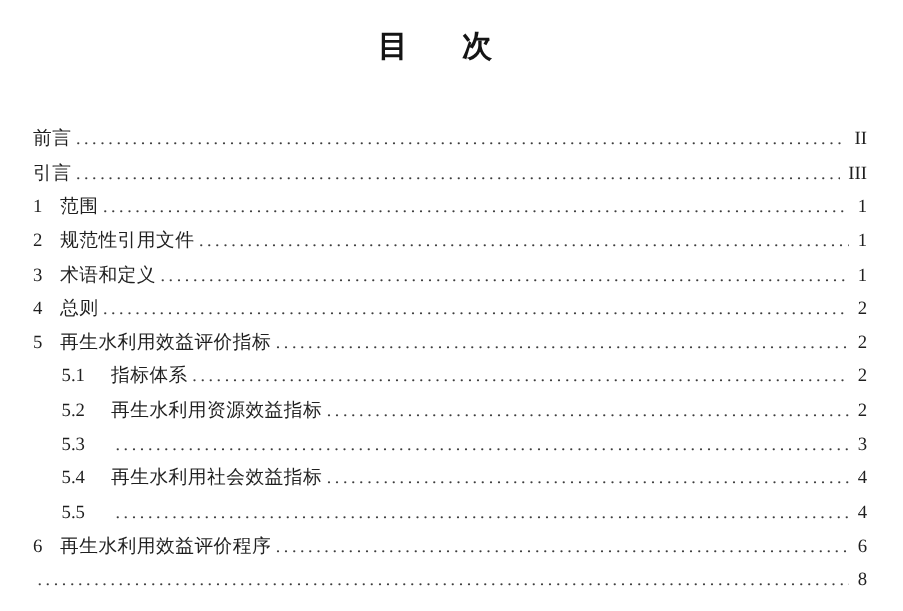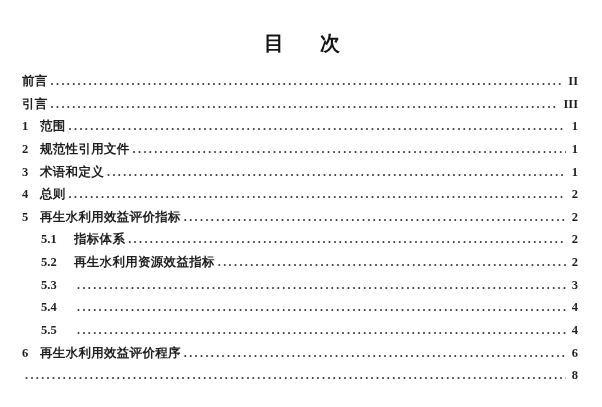--- a/index.html
+++ b/index.html
@@ -14,38 +14,37 @@
     background: #ffffff;
     overflow: hidden;
     font-family: "Liberation Serif", "DejaVu Serif", serif;
     color: #1f1f1f;
   }
   .doc-title {
     position: absolute;
     top: 18px;
     left: 0;
     width: 580px;
-    margin: 12px;
+    margin: 0;
     text-align: center;
     font-size: 20px;
     line-height: 26px;
     font-weight: bold;
     letter-spacing: 0;
     color: #141414;
   }
   .doc-title .gap {
     display: inline-block;
     width: 36px;
   }
   .toc-list {
     position: absolute;
-    top: 70px;
+    top: 81px;
     left: 0;
     width: 602px;
-    font-weight: bold;
   }
   .toc-row {
     display: flex;
     align-items: baseline;
     height: 22.65px;
     line-height: 22.65px;
     padding-left: 22px;
     padding-right: 24px;
     font-size: 12.5px;
     white-space: nowrap;
@@ -144,20 +143,21 @@
       <span class="leader">....................................................................................................................................................................................</span>
       <span class="pagenum">2</span>
     </div>
       <div class="toc-row level1">
       <span class="num">5.3</span>
       <span class="leader">....................................................................................................................................................................................</span>
       <span class="pagenum">3</span>
     </div>
       <div class="toc-row level1">
       <span class="num">5.4</span>
+      <span class="label">再生水利用社会效益指标</span>
       <span class="leader">....................................................................................................................................................................................</span>
       <span class="pagenum">4</span>
     </div>
       <div class="toc-row level1">
       <span class="num">5.5</span>
       <span class="leader">....................................................................................................................................................................................</span>
       <span class="pagenum">4</span>
     </div>
       <div class="toc-row level0">
       <span class="num">6</span>

